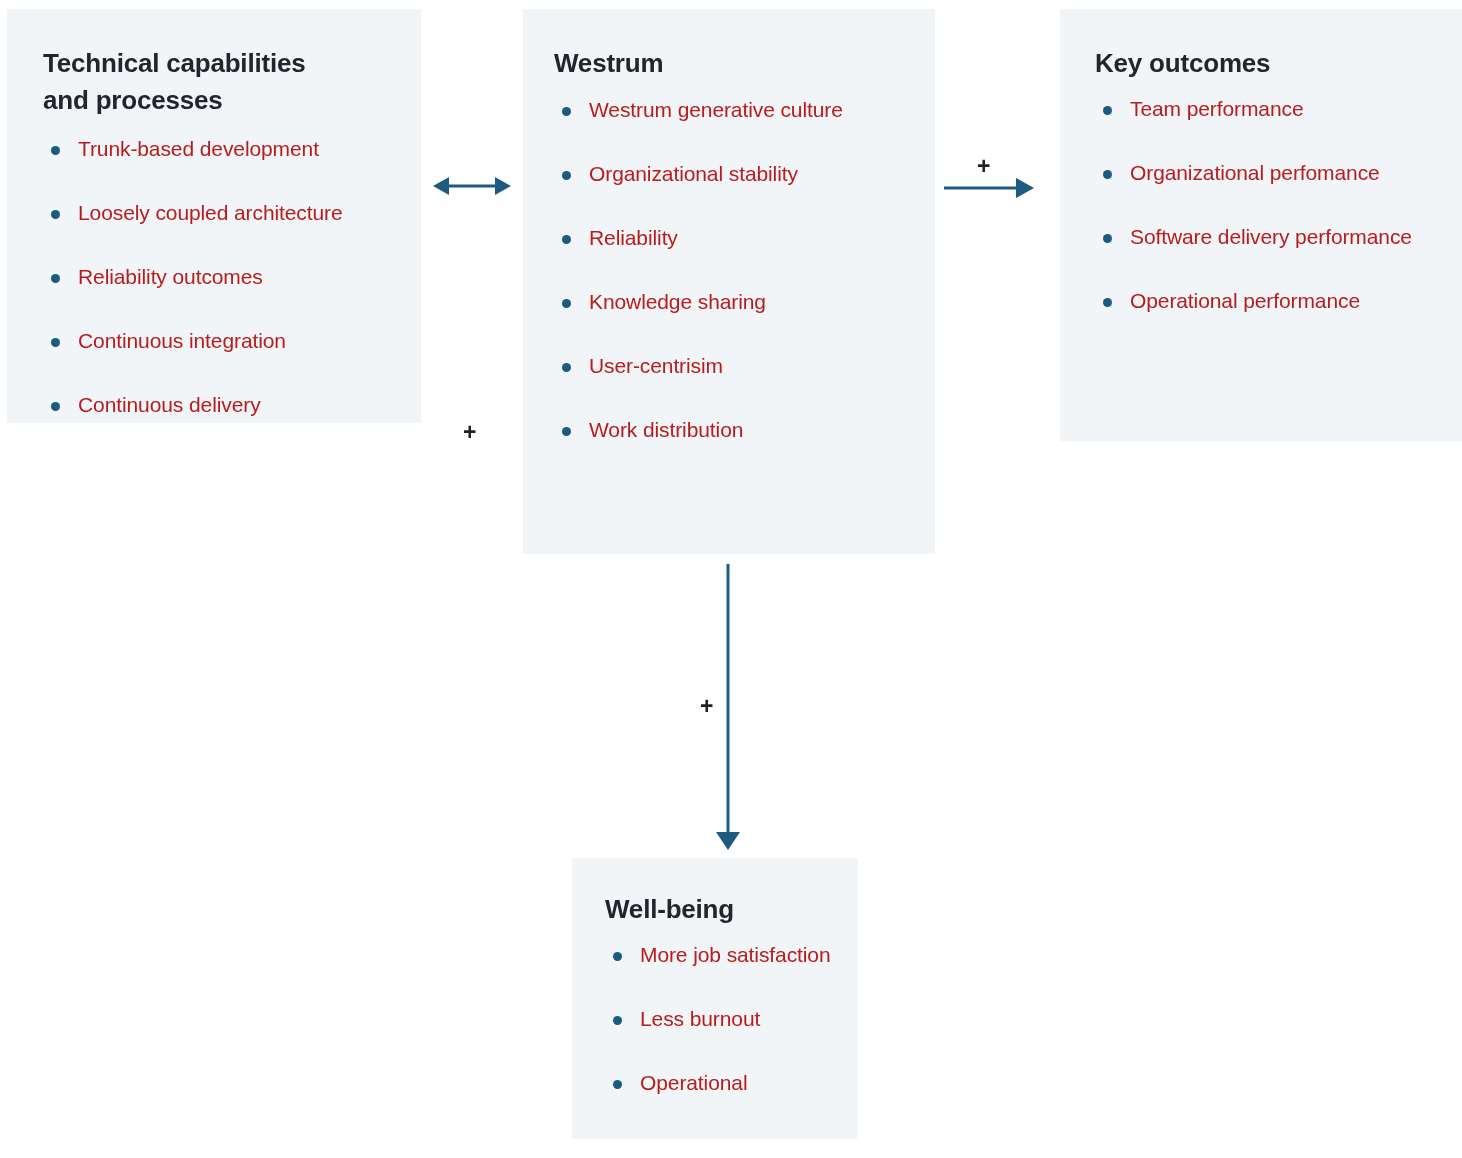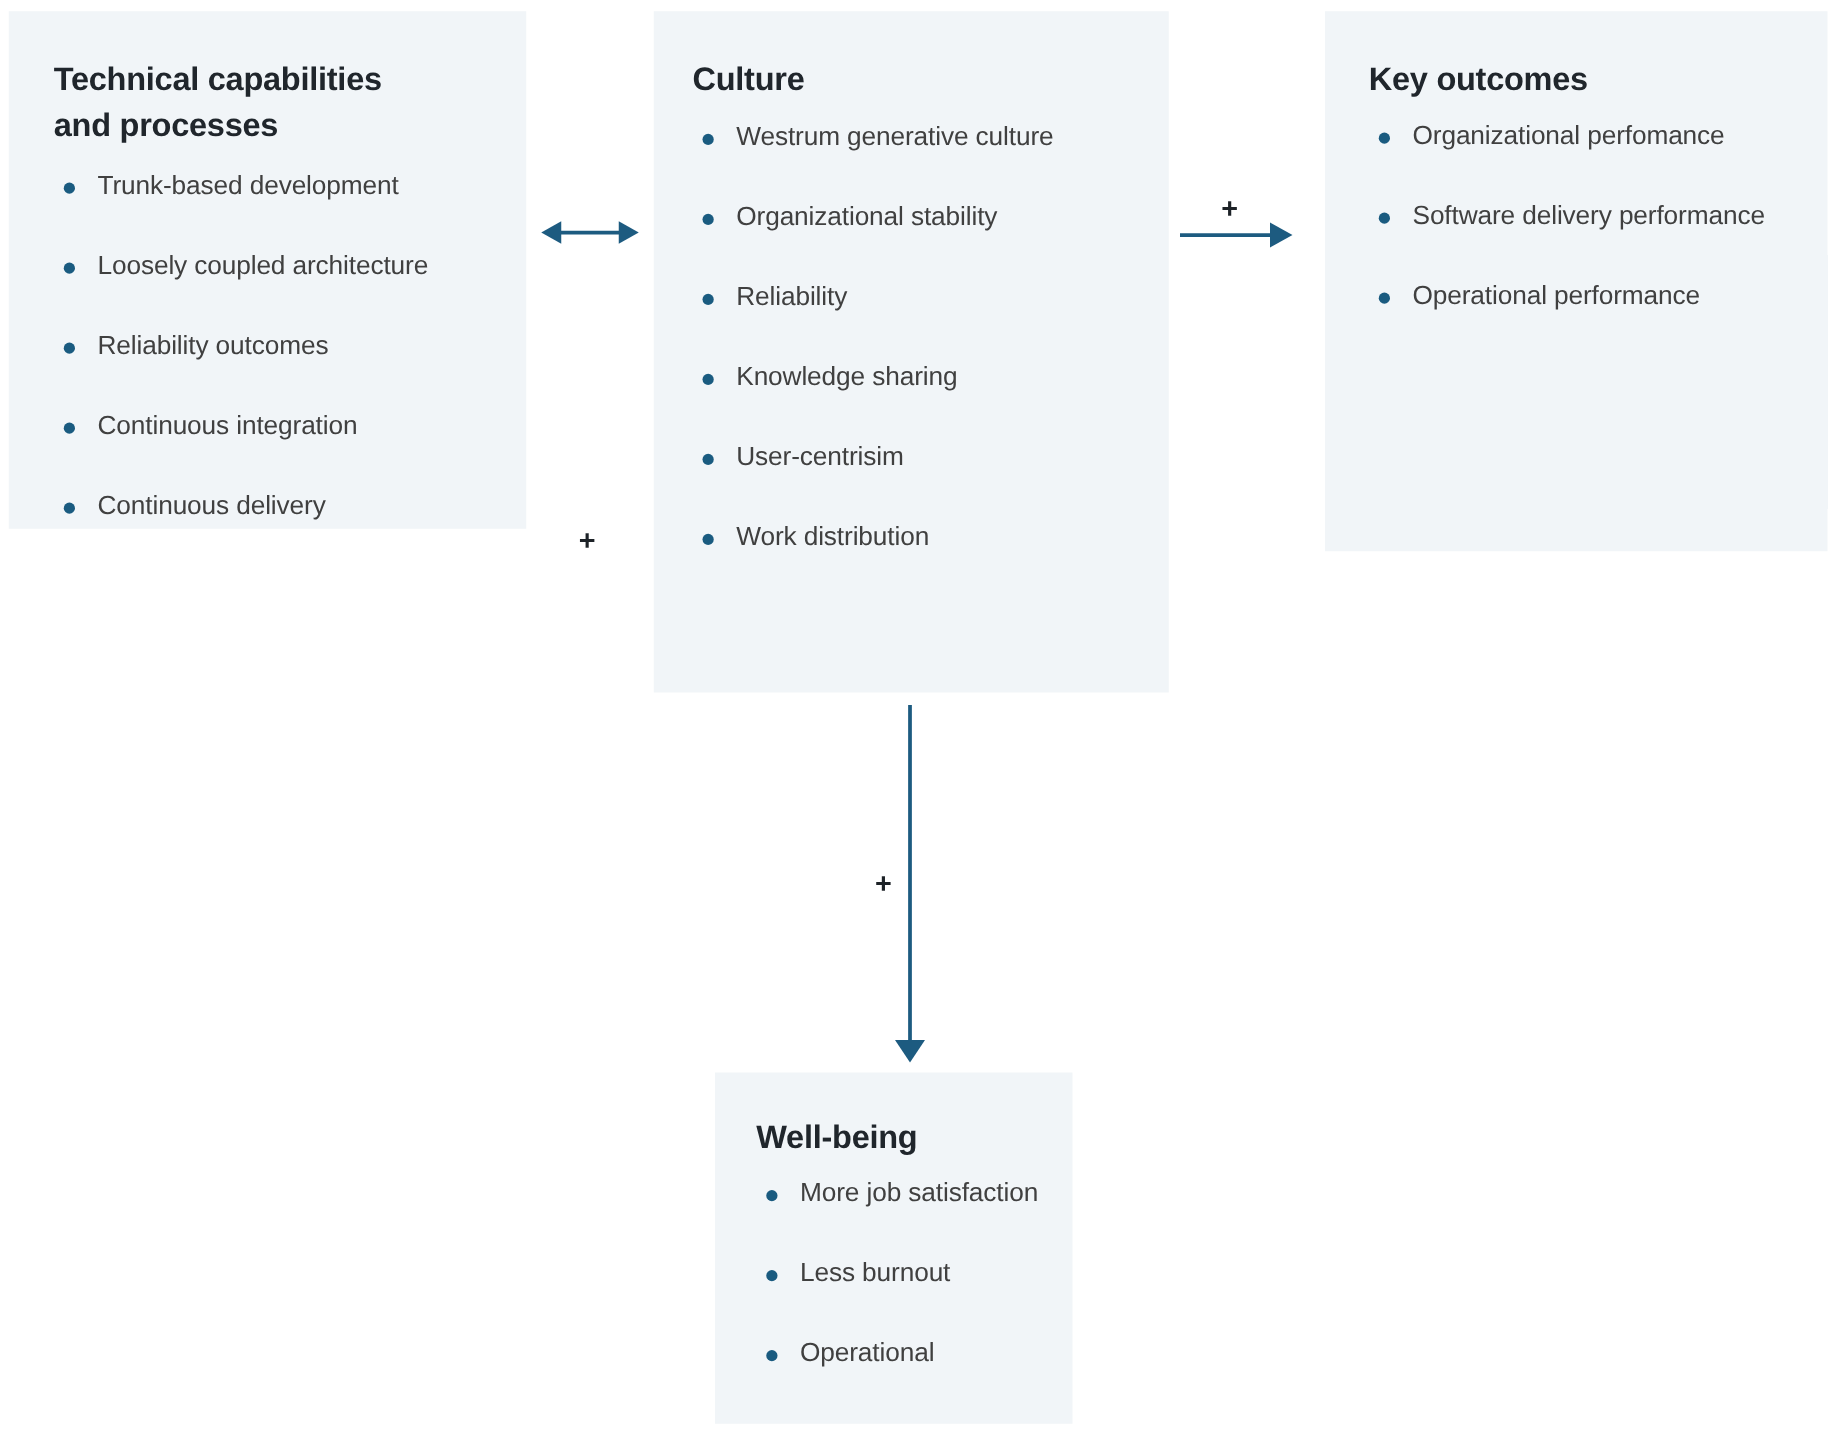--- a/index.html
+++ b/index.html
@@ -43,21 +43,21 @@
   ul.bullets {
     list-style: none;
     margin: 0;
     padding: 0;
   }
   ul.bullets li {
     position: relative;
     padding-left: 35px;
     font-size: 21px;
     line-height: 28px;
-    color: #404040;
+    color: #b91c1c;
     letter-spacing: -0.1px;
   }
   ul.bullets li::before {
     content: "";
     position: absolute;
     left: 8px;
     top: 11px;
     width: 9px;
     height: 9px;
     border-radius: 50%;
@@ -123,34 +123,35 @@
     <ul class="bullets">
       <li><span>Trunk-based development</span></li>
       <li><span>Loosely coupled architecture</span></li>
       <li><span>Reliability outcomes</span></li>
       <li><span>Continuous integration</span></li>
       <li><span>Continuous delivery</span></li>
     </ul>
   </div>
 
   <div class="box" id="box-culture">
-    <div class="box-title">Culture</div>
+    <div class="box-title">Westrum</div>
     <ul class="bullets">
       <li><span>Westrum generative culture</span></li>
       <li><span>Organizational stability</span></li>
       <li><span>Reliability</span></li>
       <li><span>Knowledge sharing</span></li>
       <li><span>User-centrisim</span></li>
       <li><span>Work distribution</span></li>
     </ul>
   </div>
 
   <div class="box" id="box-outcomes">
     <div class="box-title">Key outcomes</div>
     <ul class="bullets">
+      <li><span>Team performance</span></li>
       <li><span>Organizational perfomance</span></li>
       <li><span>Software delivery performance</span></li>
       <li><span>Operational performance</span></li>
     </ul>
   </div>
 
   <div class="box" id="box-wellbeing">
     <div class="box-title">Well-being</div>
     <ul class="bullets">
       <li><span>More job satisfaction</span></li>

